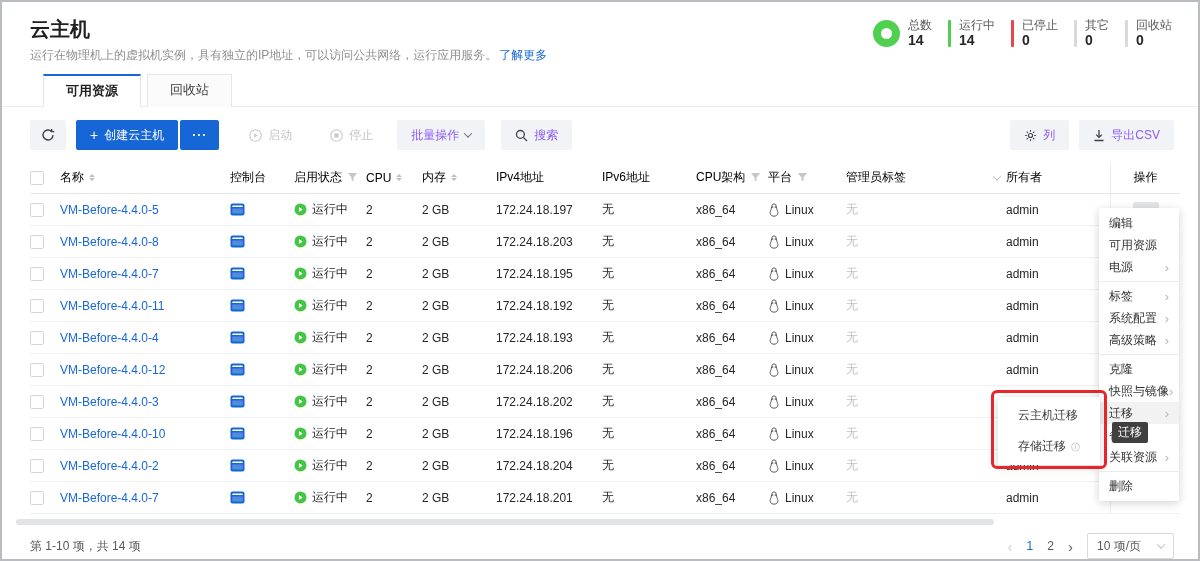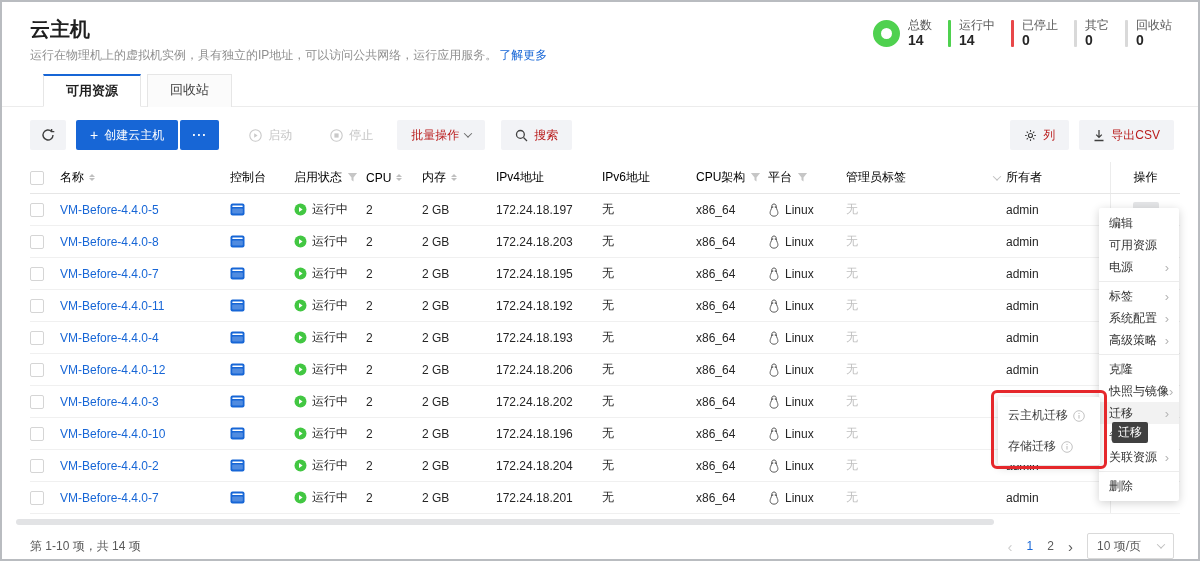--- a/index.html
+++ b/index.html
@@ -19,21 +19,21 @@
   .stat-label { font-size:12px; color:#595959; line-height:14px; }
   .stat-value { font-size:14px; font-weight:bold; color:#262626; line-height:17px; }
 
   
   .tabbar { margin-top:10px; padding-left:41px; border-bottom:1px solid #ececec; display:flex; }
   .tab { padding:6px 22px; font-size:13px; color:#404040; background:#fbfbfb; border:1px solid #e6e6e6; border-bottom:none; margin-right:6px; margin-bottom:-1px; cursor:pointer; }
   .tab.active { background:#fff; border-top:2px solid #1766d6; font-weight:bold; color:#1f1f1f; border-bottom:1px solid #fff; }
 
   
   .toolbar { display:flex; align-items:flex-end; margin:13px 24px 0 28px; height:30px; }
-  .btn { display:inline-flex; align-items:center; gap:6px; height:30px; padding:0 14px; border:none; border-radius:2px; font-size:12px; color:#b91c1c; background:#f2f3f6; cursor:pointer; font-family:inherit; }
+  .btn { display:inline-flex; align-items:center; gap:6px; height:30px; padding:0 14px; border:none; border-radius:2px; font-size:12px; color:#8b5cf6; background:#f2f3f6; cursor:pointer; font-family:inherit; }
   .btn.icon-only { padding:0 11px; }
   .btn.primary { background:#1766d6; color:#fff; }
   .btn.primary .plus::before { content:"+"; font-size:14px; line-height:1; }
   .btn.more-blue { padding:0 12px; }
   .btn.more-blue::after { content:"···"; font-weight:bold; letter-spacing:1px; }
   .btn.ghost-disabled { background:transparent; color:#c5c5c5; cursor:default; }
   .split { display:flex; gap:2px; margin-left:10px; }
   .gap-l { margin-left:16px; }
   .gap-s { margin-left:10px; }
   .toolbar .right { margin-left:auto; display:flex; gap:10px; }
@@ -73,21 +73,21 @@
   .page-size { display:flex; align-items:center; gap:17px; border:1px solid #d9d9d9; border-radius:2px; height:26px; padding:0 9px; background:#fff; cursor:pointer; }
 
   
   .menu { position:absolute; left:1097px; top:206px; width:80px; background:#fff; border-radius:2px; box-shadow:0 2px 10px rgba(0,0,0,.18); padding:4px 0; z-index:30; }
   .menu-item { display:flex; align-items:center; justify-content:space-between; height:22px; padding:0 10px; font-size:12px; color:#333; cursor:pointer; white-space:nowrap; }
   .menu-item.hovered { background:#f2f2f2; }
   .menu-item .arrow::before { content:"›"; color:#b5b5b5; font-size:13px; }
   .menu-divider { height:1px; background:#ececec; margin:3px 0; }
 
   .submenu { position:absolute; left:996px; top:395px; width:102px; background:#fff; border-radius:2px; box-shadow:0 2px 10px rgba(0,0,0,.18); padding:3px 0; z-index:31; }
-  .submenu-item { display:flex; align-items:center; gap:5px; height:31px; padding:0 10px; font-size:12px; color:#404040; cursor:pointer; white-space:nowrap; }
+  .submenu-item { display:flex; align-items:center; gap:5px; height:31px; padding:0 20px; font-size:12px; color:#404040; cursor:pointer; white-space:nowrap; }
 
   .annotation { position:absolute; left:989px; top:388px; width:116px; height:79px; border:3px solid #e5272b; border-radius:6px; z-index:40; pointer-events:none; }
   .tooltip { position:absolute; left:1110px; top:420px; background:#404040; color:#fff; font-size:12px; padding:2px 6px; border-radius:2px; z-index:35; }
 </style>
 </head>
 <body>
 
 <div class="frame">
 
   <div class="hdr">

